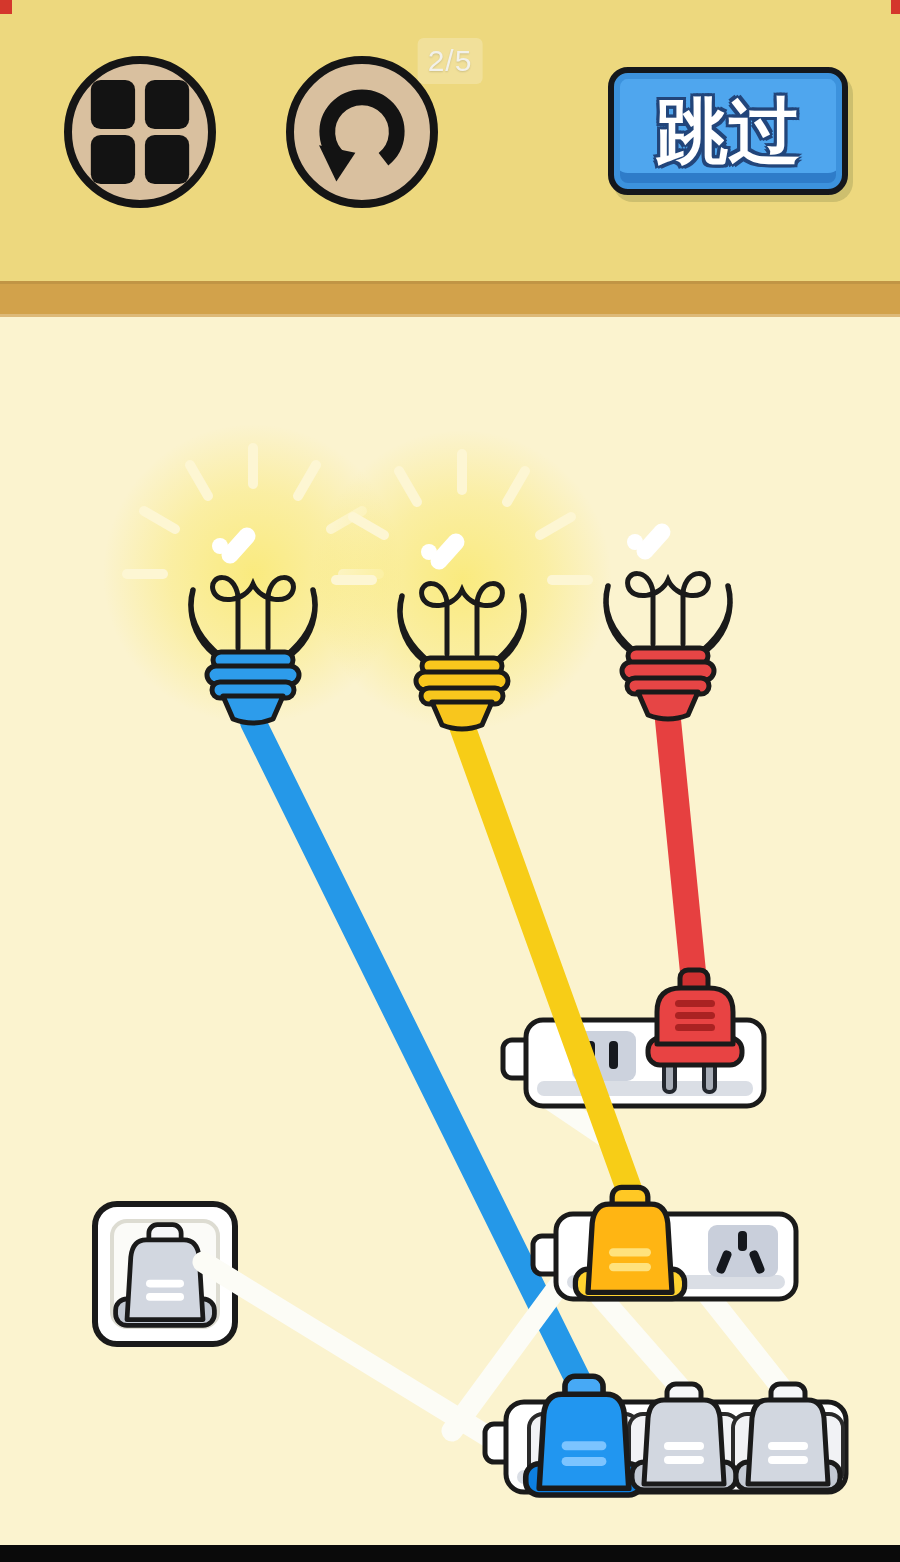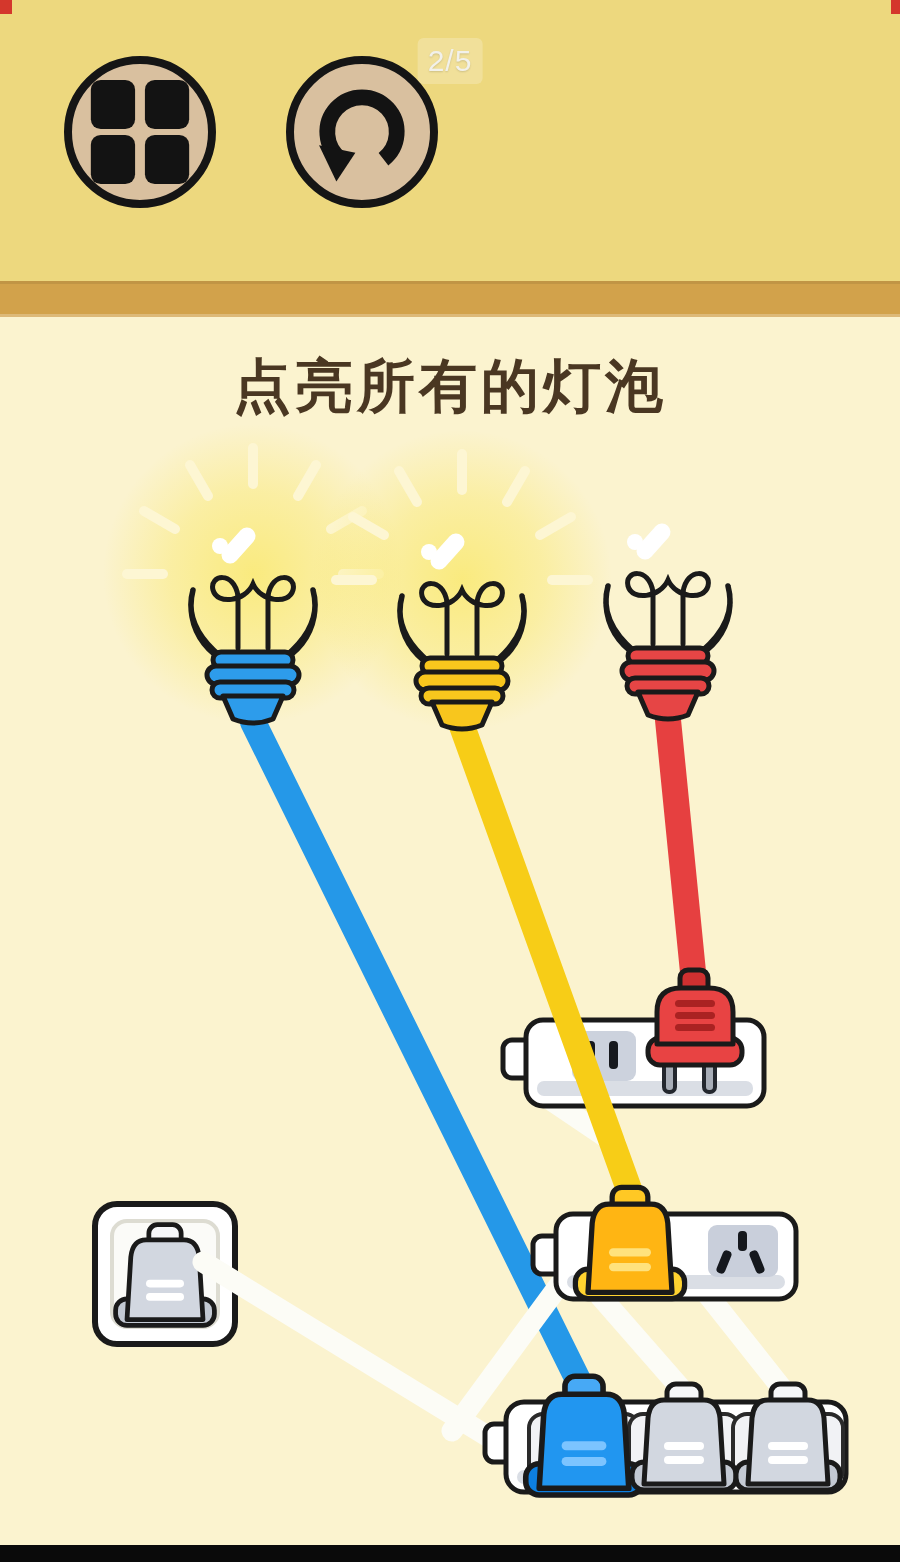--- a/index.html
+++ b/index.html
@@ -67,22 +67,24 @@
 
   <button class="circle-btn restart">
     <svg width="124" height="124" viewBox="-75 -75 150 150">
       <path d="M 26,33 A 42,42 0 1 0 -26,33" fill="none" stroke="#131313" stroke-width="19"></path>
       <polygon points="-52,16 -8,25 -31,60" fill="#131313"></polygon>
     </svg>
   </button>
 
   <div class="progress">2/5</div>
 
-
-  <h1 class="title">点亮所有的灯泡</h1>
+  <button class="skip">
+    <span>跳过</span>
+  </button>
+
 
   <svg class="scene" viewBox="0 0 900 1562" xmlns="http://www.w3.org/2000/svg" xmlns:xlink="http://www.w3.org/1999/xlink">
     <defs>
       <radialGradient id="glowG" cx="50%" cy="50%" r="50%">
         <stop offset="0%" stop-color="#f9e54d" stop-opacity="0.62"></stop>
         <stop offset="55%" stop-color="#f9e54d" stop-opacity="0.34"></stop>
         <stop offset="100%" stop-color="#f9e54d" stop-opacity="0"></stop>
       </radialGradient>
 
       <g id="raysShape" stroke="#fdf6d3" stroke-width="10" stroke-linecap="round">

